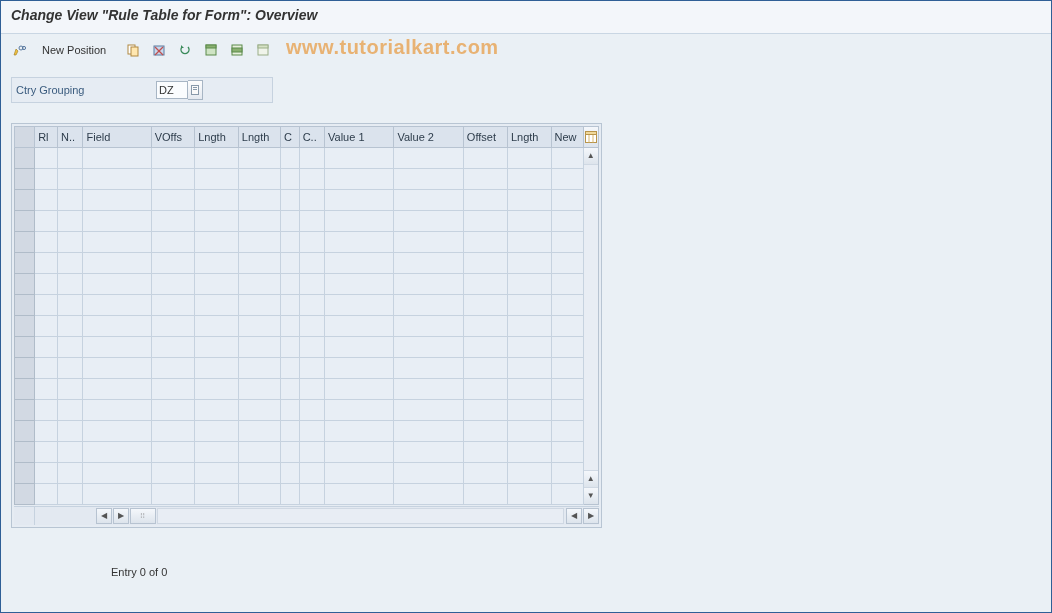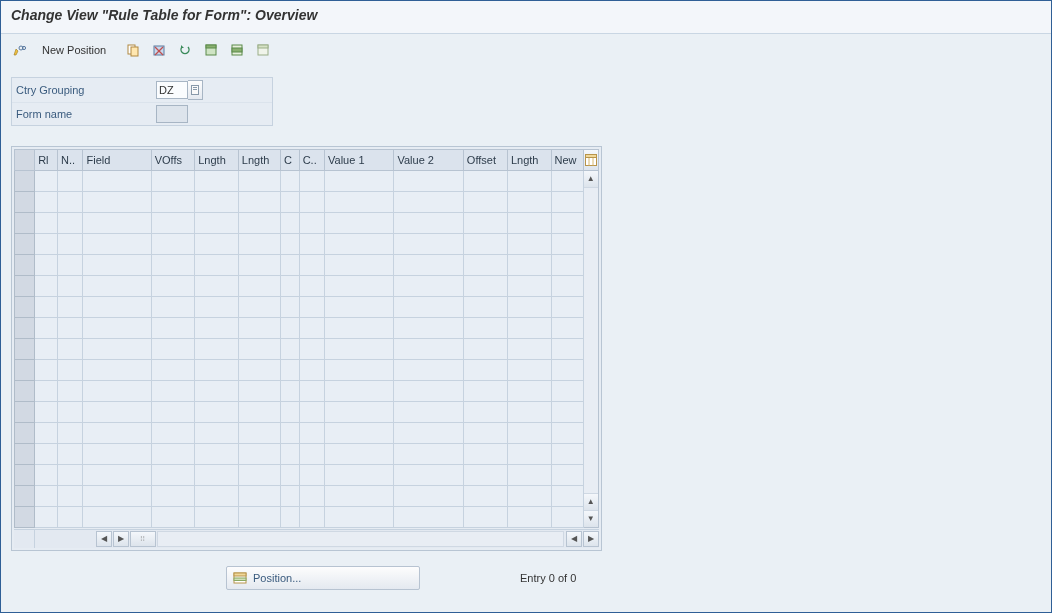--- a/index.html
+++ b/index.html
@@ -94,44 +94,39 @@
         <rect x="2" y="2" width="10" height="10" fill="#e8f0dc" stroke="#5a8a4a"></rect>
         <rect x="2" y="5" width="10" height="4" fill="#8ab070" stroke="#5a8a4a"></rect>
       </svg>
     </div>
     <div class="tbtn">
       <svg width="14" height="14" viewBox="0 0 14 14">
         <rect x="2" y="2" width="10" height="10" fill="#f0f4ea" stroke="#9aae88"></rect>
         <rect x="2" y="2" width="10" height="3" fill="#d6e2c6" stroke="#9aae88"></rect>
       </svg>
     </div>
+    <div class="watermark">www.tutorialkart.com</div>
   </div>
 
   <div class="content">
 
     <div class="form-block" style="width:260px;">
       <div class="form-row">
         <div class="form-label">Ctry Grouping</div>
         <div class="field-wrap">
           <input class="text-input small" value="DZ" style="">
           <div class="f4">
             <svg width="8" height="10" viewBox="0 0 8 10">
               <rect x="0.5" y="0.5" width="7" height="9" fill="#fafafa" stroke="#8899aa"></rect>
               <rect x="2" y="2" width="4" height="1" fill="#8899aa"></rect>
               <rect x="2" y="4" width="4" height="1" fill="#8899aa"></rect>
             </svg>
           </div>
         </div>
       </div>
-      <div class="form-row">
-        <div class="form-label">Form name</div>
-        <div class="field-wrap">
-          <div class="text-input small" style="background:#dde4ec;width:26px;"></div>
-        </div>
-      </div>
     </div>
 
     <div class="grid-wrap">
       <div class="grid-inner">
         <table class="grid-table" id="grid">
             <tbody>
               <tr>
                 <th style="width:18px;background:#d2d9e3"></th>
                 <th style="width:18px">Rl</th>
                 <th style="width:20px">N..</th>
@@ -464,24 +459,16 @@
           <div class="harrow">
               <span class="tri">▶</span>
             </div>
         </div>
       </div>
     </div>
 
   </div>
 
   <div class="bottom-bar">
-    <div class="pos-btn">
-      <svg width="14" height="14" viewBox="0 0 14 14">
-        <rect x="1" y="2" width="12" height="10" fill="#fff" stroke="#b8944a"></rect>
-        <rect x="1" y="2" width="12" height="3" fill="#f0d89a" stroke="#b8944a"></rect>
-        <rect x="1" y="7" width="12" height="2.5" fill="#cfe0b8" stroke="#8aa860"></rect>
-      </svg>
-      <span class="lbl">Position...</span>
-    </div>
     <div class="entry-status">Entry 0 of 0</div>
   </div>
 
 </div>
 
 </body></html>

